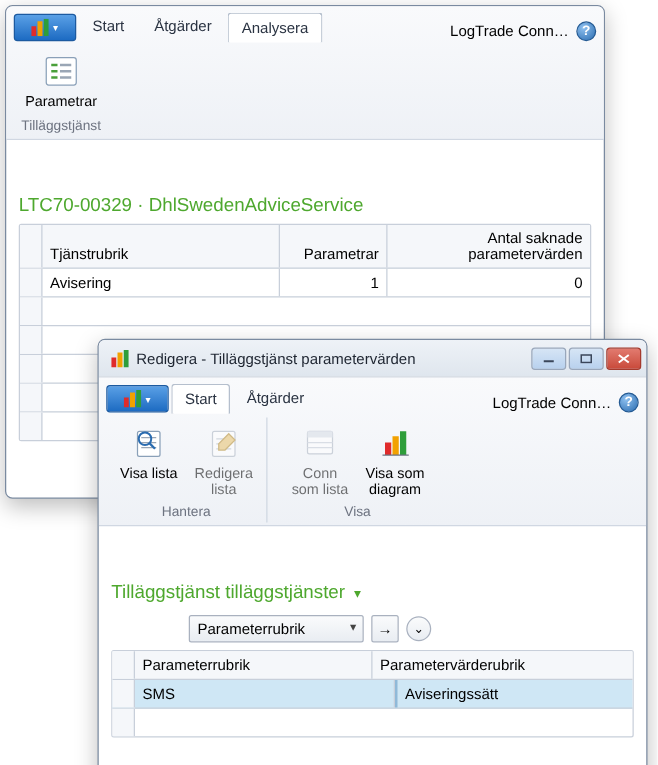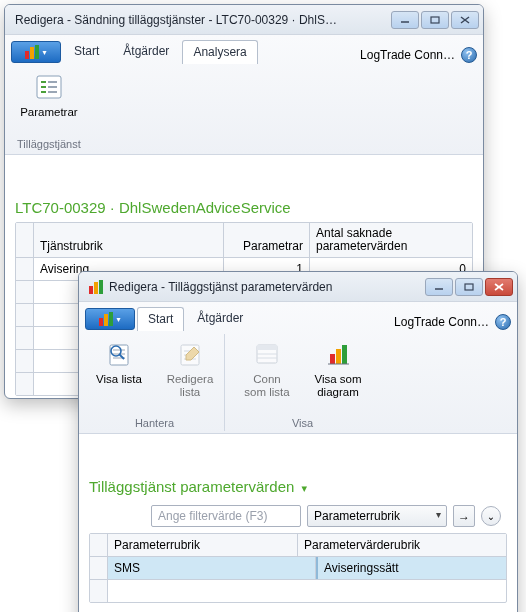--- a/index.html
+++ b/index.html
@@ -129,40 +129,40 @@
     padding: 4px 6px 2px;
     display:flex;
     gap: 8px;
   }
   .ribbon-group {
     display:flex; flex-direction:column; align-items:center;
     padding: 0 6px;
     border-right: 1px solid var(--divider);
   }
   .ribbon-group:last-child { border-right: none; }
-  .ribbon-group-row { display:flex; gap:15px; }
+  .ribbon-group-row { display:flex; gap:4px; }
   .big-btn {
     display:flex; flex-direction:column; align-items:center; justify-content:flex-start;
     width: 56px;
     padding: 2px 2px 2px;
     border: 1px solid transparent;
     border-radius: 3px;
   }
   .big-btn.disabled { opacity: 0.55; }
   .big-btn .icon-slot {
     width: 34px; height: 34px;
     display:flex; align-items:center; justify-content:center;
   }
   .big-btn .lbl {
     text-align:center; line-height:1.1; margin-top:2px;
     font-size: 11.5px;
   }
   .group-label {
     font-size: 11px; color: var(--text-muted);
-    margin-top: 16px;
+    margin-top: 3px;
     padding-bottom: 2px;
     text-align:left;
   }
 
   
   .content {
     padding: 6px 10px 10px;
     margin-top: 34px;
   }
   .heading {
@@ -279,41 +279,20 @@
     <g id="dyn-logo">
       <rect x="0" y="6" width="4" height="8" fill="#e02b2b"></rect>
       <rect x="5" y="2" width="4" height="12" fill="#f2a100"></rect>
       <rect x="10" y="0" width="4" height="14" fill="#2e9e3a"></rect>
     </g>
   </defs>
 </svg>
 
 <div class="window" style="left:4px; top:4px; width:480px; height:395px; z-index:1;">
 
-  <div class="titlebar">
-    <span class="title">Redigera - Sändning tilläggstjänster - LTC70-00329 · DhlS…</span>
-    <div class="caption-btns">
-      <div class="caption-btn">
-        <svg width="10" height="8">
-            <line x1="1" y1="6" x2="9" y2="6" stroke="#3a465a" stroke-width="1.5"></line>
-          </svg>
-      </div>
-      <div class="caption-btn">
-        <svg width="10" height="8">
-            <rect x="1" y="1" width="8" height="6" fill="none" stroke="#3a465a" stroke-width="1.2"></rect>
-          </svg>
-      </div>
-      <div class="caption-btn">
-        <svg width="10" height="8">
-            <line x1="1" y1="1" x2="9" y2="7" stroke="#3a465a" stroke-width="1.4"></line>
-            <line x1="9" y1="1" x2="1" y2="7" stroke="#3a465a" stroke-width="1.4"></line>
-          </svg>
-      </div>
-    </div>
-  </div>
 
   <div class="ribbon">
     <div class="tabstrip">
       <div class="app-button">
         <svg class="logo" viewBox="0 0 14 14">
             <use href="#dyn-logo"></use>
           </svg>
         <span class="chev">▾</span>
       </div>
       <div class="tab">Start</div>
@@ -346,21 +325,21 @@
   </div>
 
   <div class="content">
     <div class="heading">LTC70-00329 · DhlSwedenAdviceService</div>
 
     <div class="grid">
       <div class="grid-header-row">
         <div class="rowhandle"></div>
         <div class="gcell header" style="flex: 0 0 190px">Tjänstrubrik</div>
         <div class="gcell header right" style="flex: 0 0 86px">Parametrar</div>
-        <div class="gcell header right" style="flex:1; line-height:1.1; white-space:normal; text-align:left;">Antal saknade parametervärden</div>
+        <div class="gcell header right" style="flex:1; line-height:1.1; white-space:normal; text-align:right;">Antal saknade parametervärden</div>
       </div>
       <div class="grid-body-scroll">
         <div class="grid-row">
           <div class="rowhandle"></div>
           <div class="gcell" style="flex: 0 0 190px">Avisering</div>
           <div class="gcell num" style="flex: 0 0 86px">1</div>
           <div class="gcell num" style="flex:1">0</div>
         </div>
         <div class="grid-row empty">
             <div class="rowhandle"></div>
@@ -486,27 +465,26 @@
             <span class="lbl">Visa som diagram</span>
           </div>
         </div>
         <div class="group-label">Visa</div>
       </div>
     </div>
   </div>
 
   <div class="content" style="padding-bottom:44px">
     <div class="heading">
-      <span>Tilläggstjänst parametervärden</span>
+      <span>Tilläggstjänst tilläggstjänster</span>
       <span class="exp">&nbsp;▾</span>
     </div>
 
     <div class="filter-bar">
       <span style="width:56px"></span>
-      <div class="textbox" style="width:150px">Ange filtervärde (F3)</div>
       <div class="dropdown" style="width:140px">Parameterrubrik</div>
       <div class="small-btn">
         <span>→</span>
       </div>
       <div class="small-btn round">
         <span style="font-size:10px">⌄</span>
       </div>
     </div>
 
     <div class="grid">

